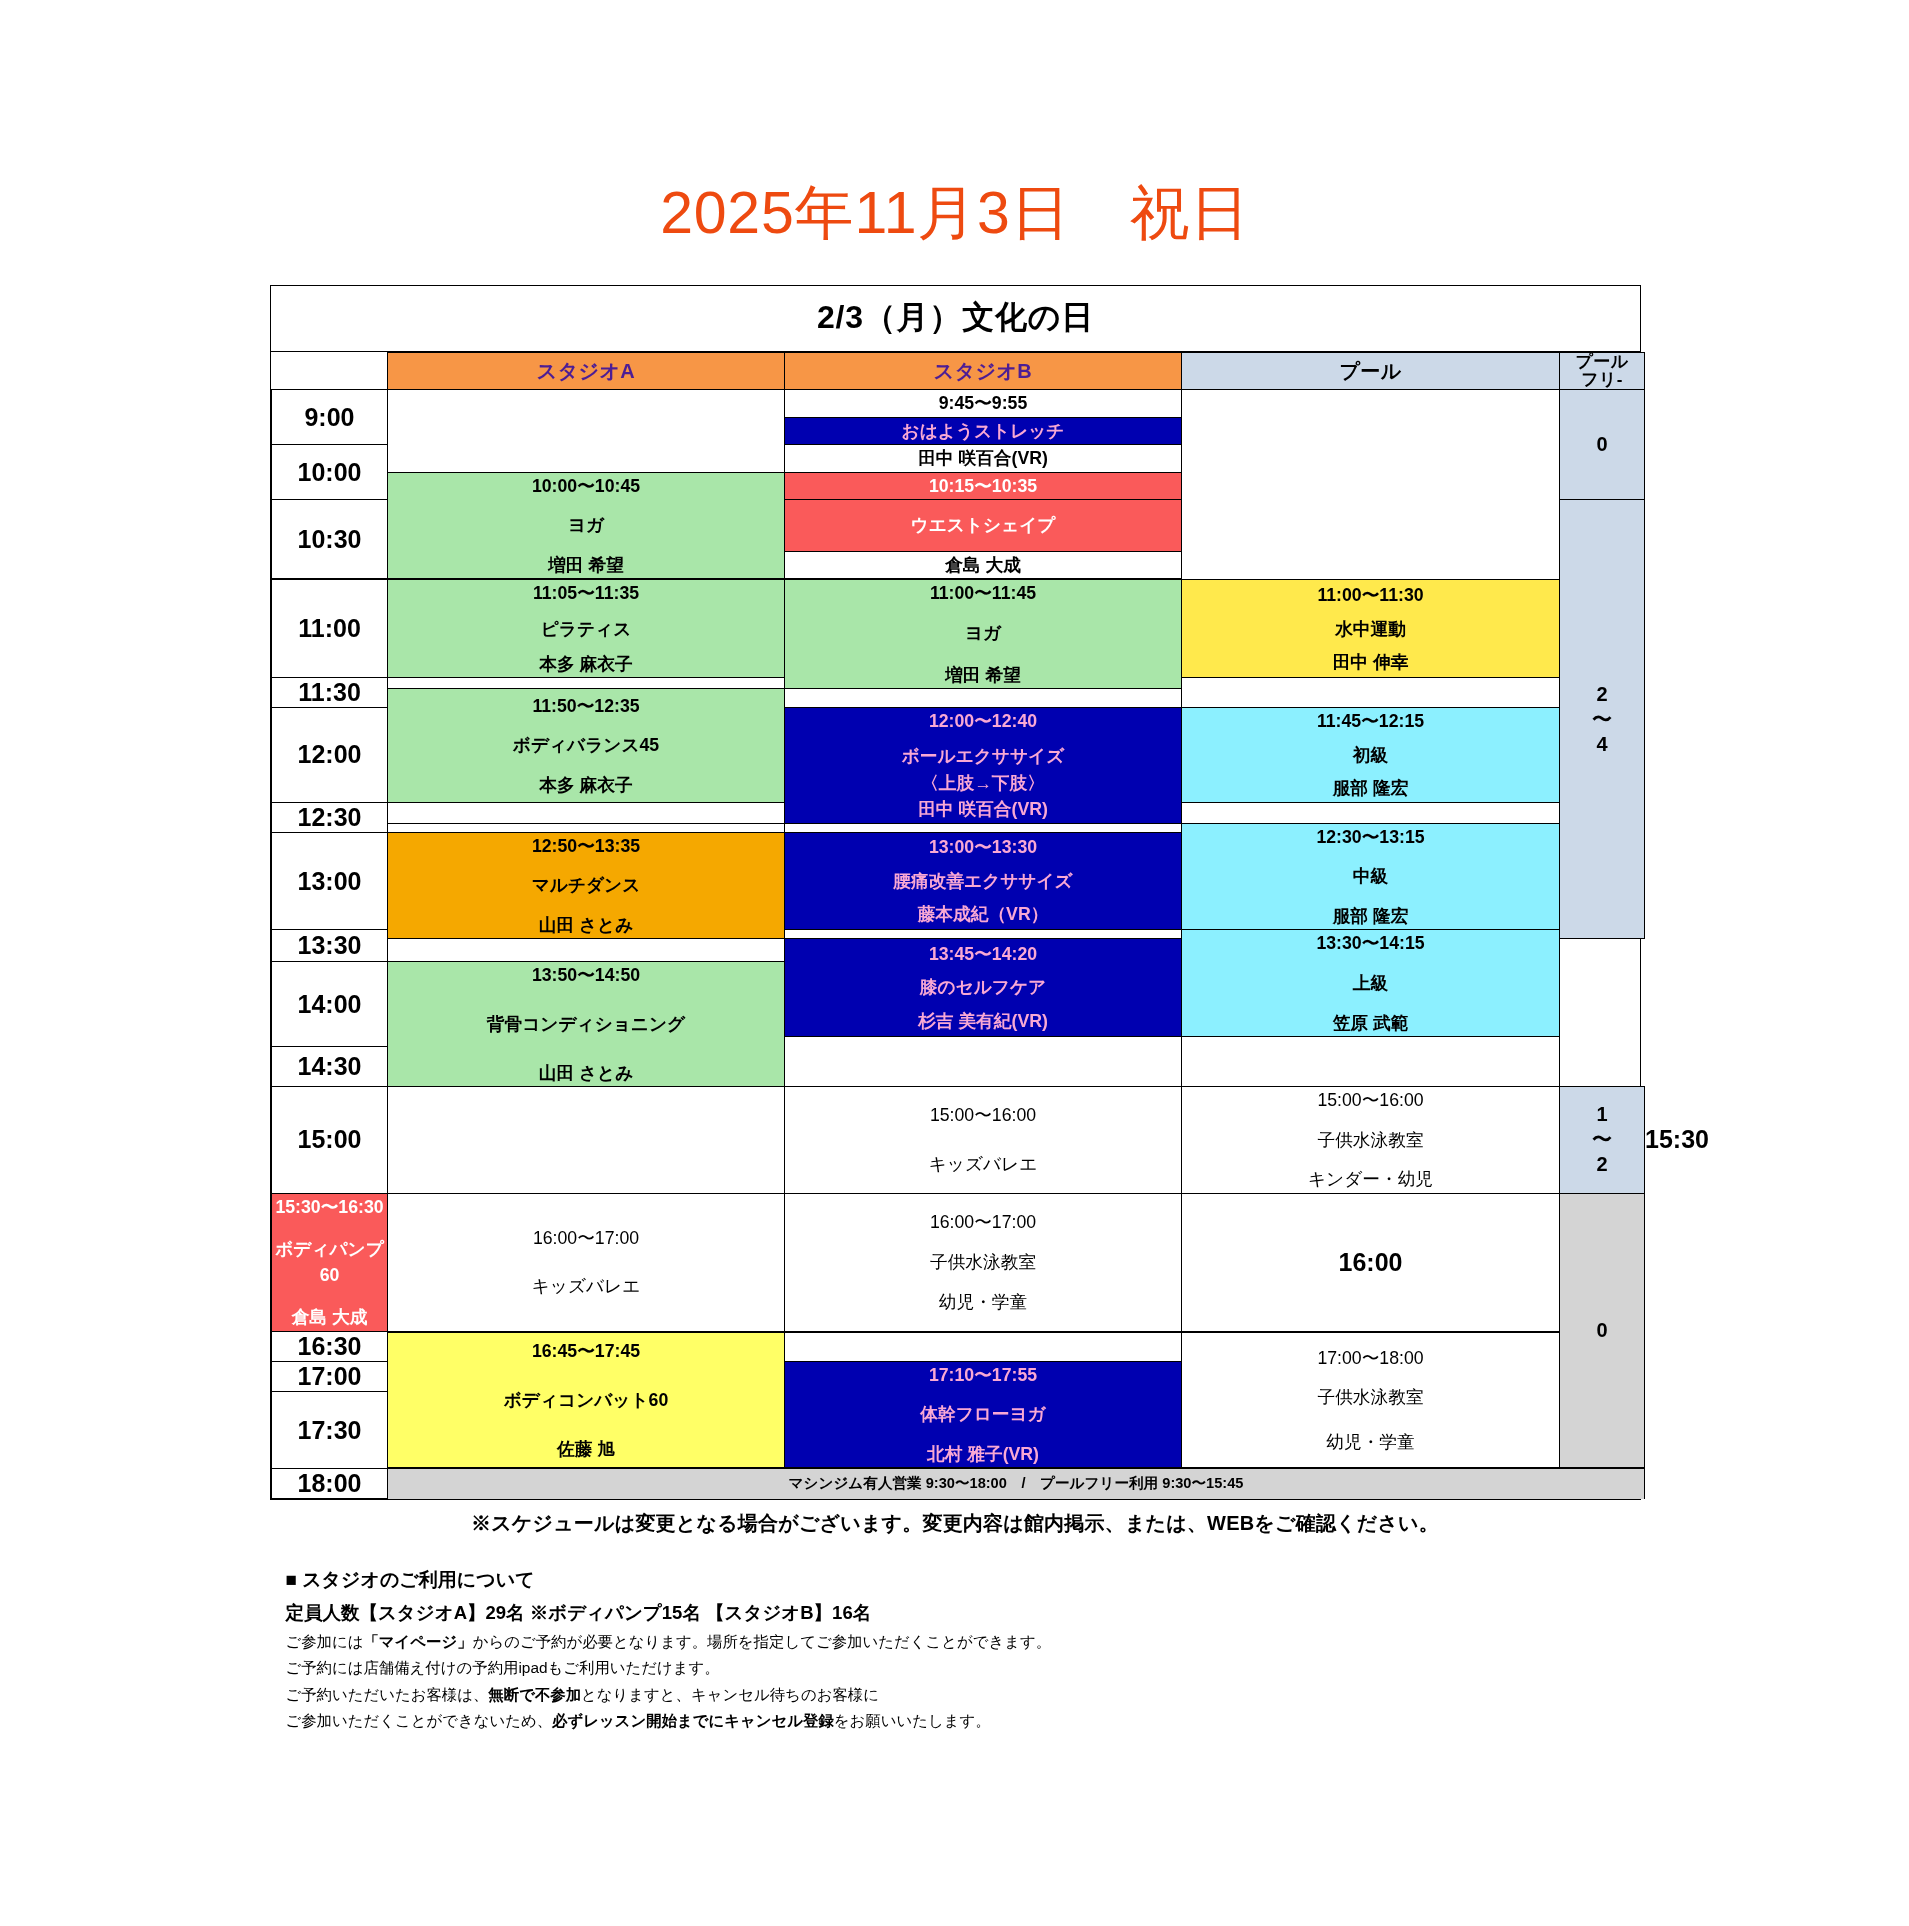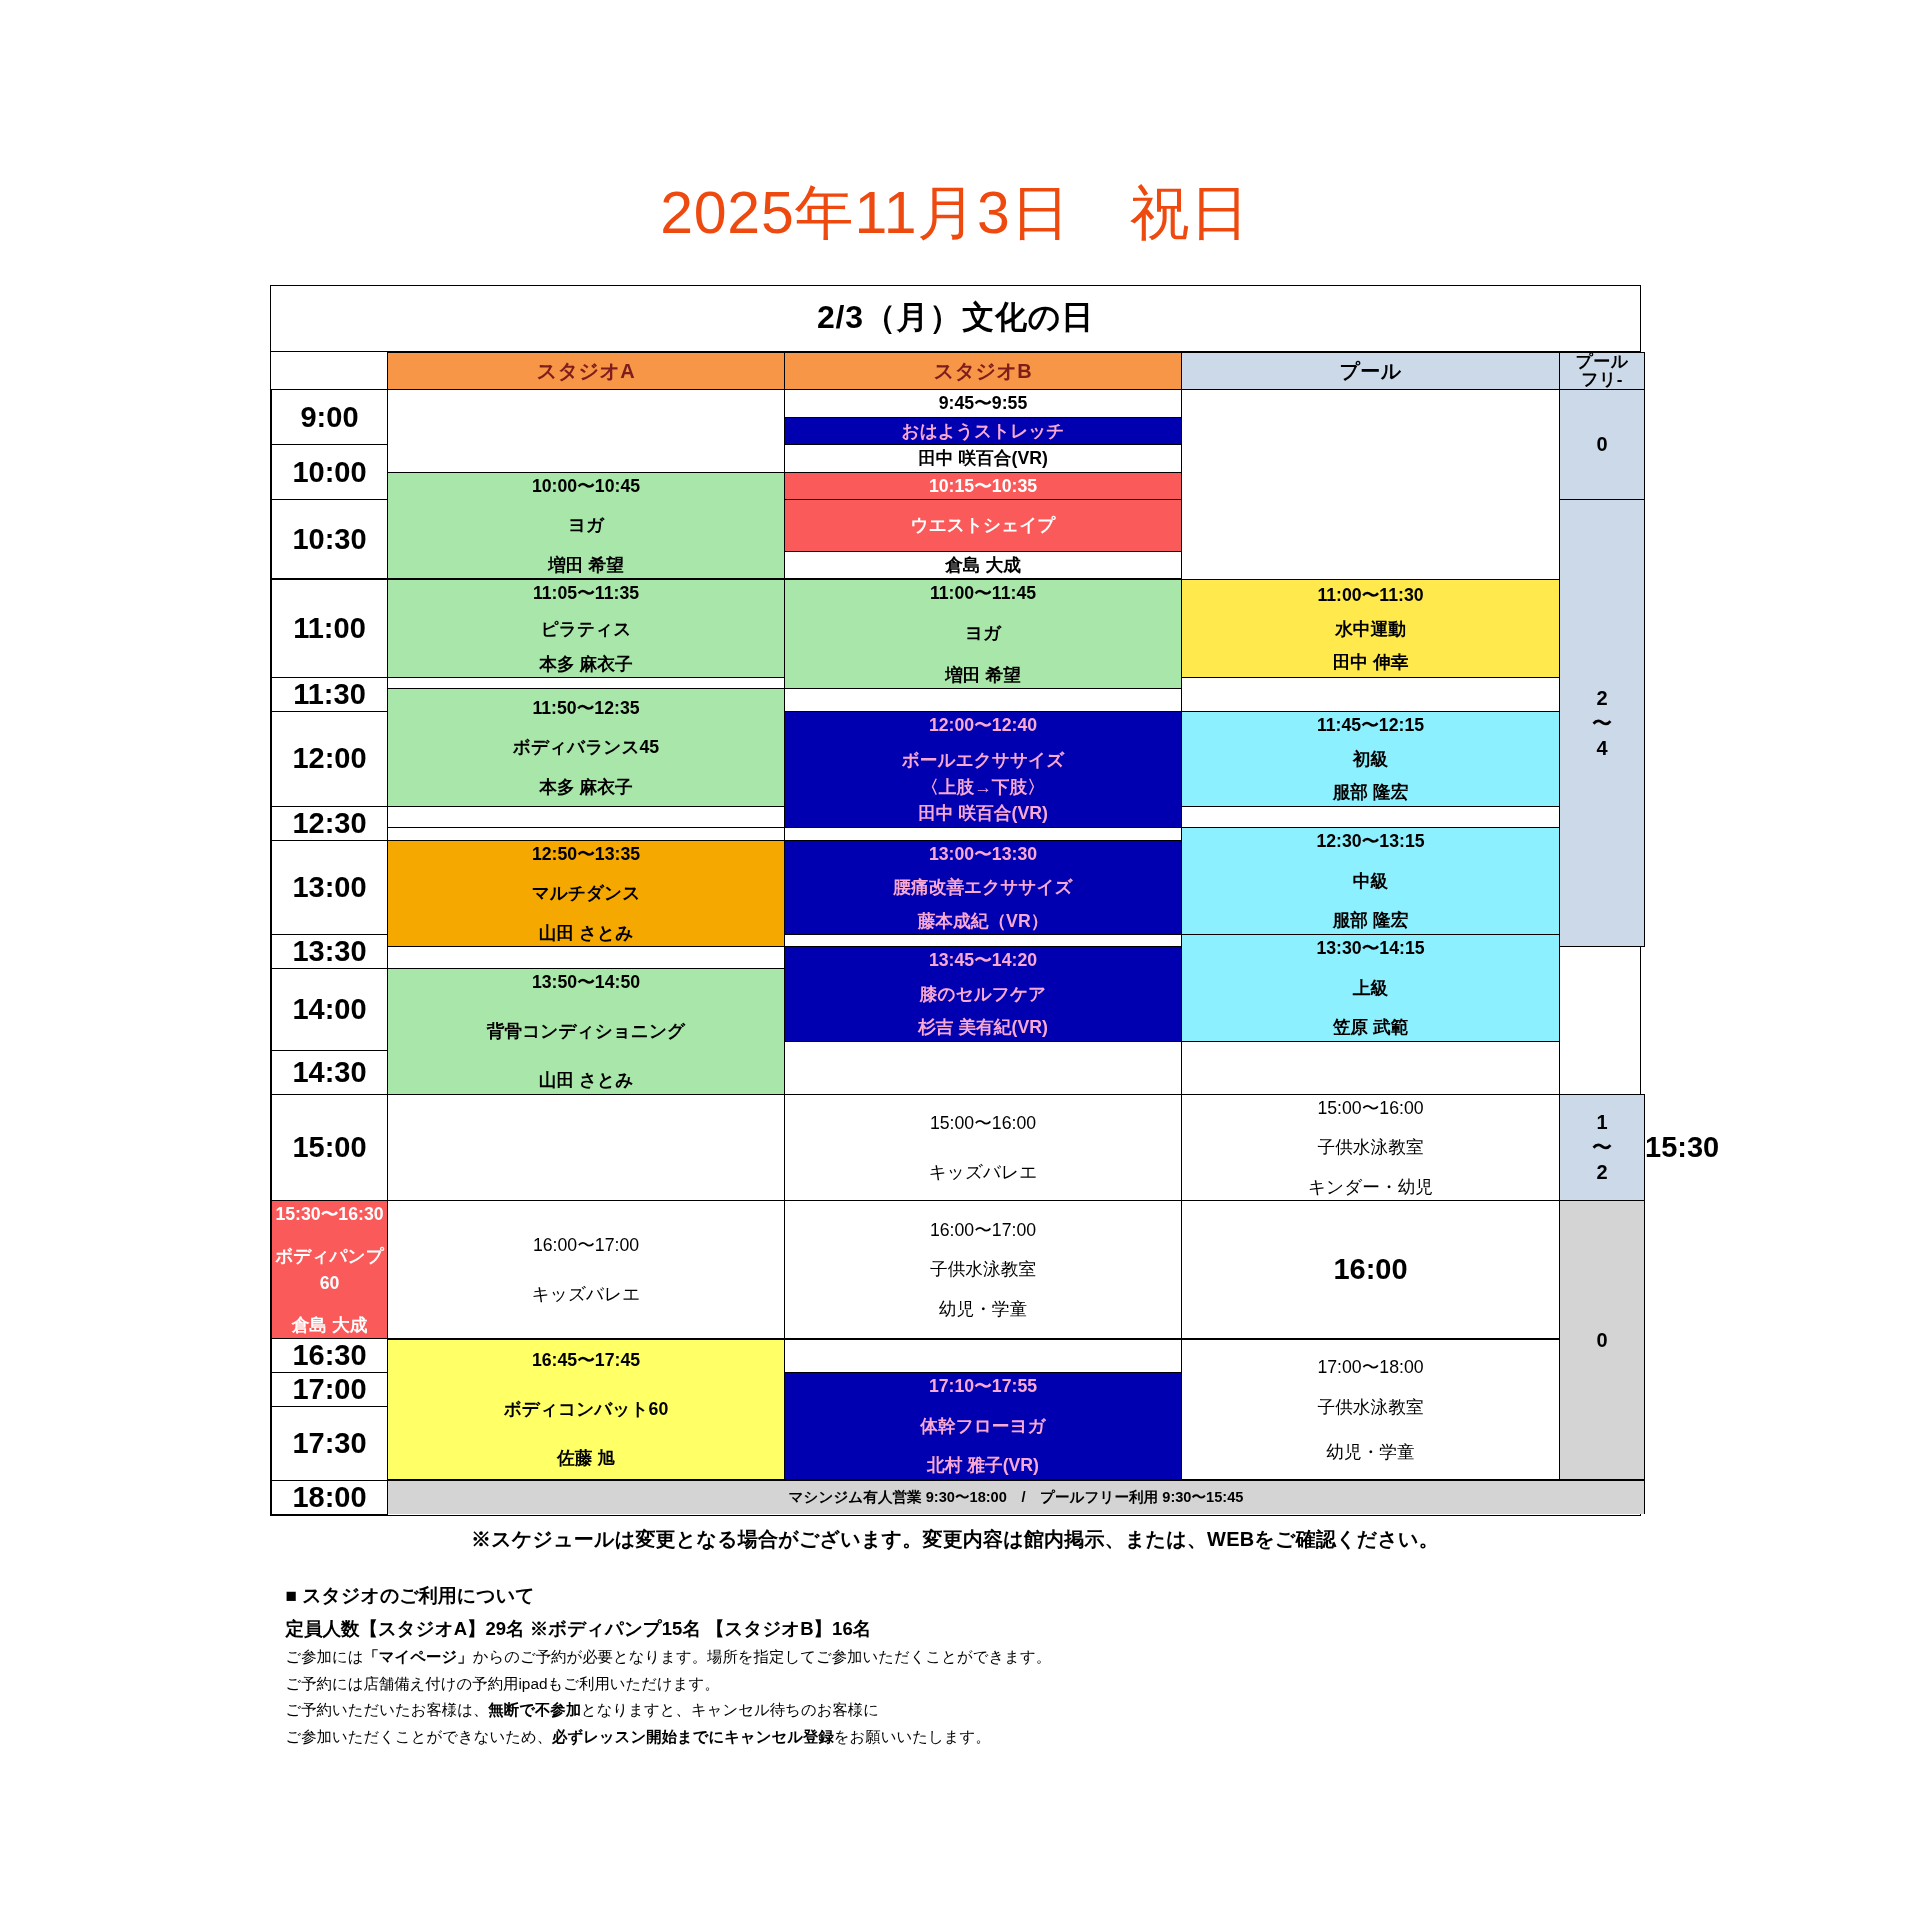--- a/index.html
+++ b/index.html
@@ -74,26 +74,26 @@
   .col-b    { width: 397px; }
   .col-pool { width: 378px; }
   .col-free { width: 85px; }
 
   th.hdr {
     font-size: 20px;
     font-weight: bold;
     height: 35px;
     letter-spacing: 0.4px;
   }
-  th.hdr.orange { background: #f79646; color: #7f1d1d; }
+  th.hdr.orange { background: #f79646; color: #4c1d95; }
   th.hdr.blue   { background: #ccd9e8; color: #000; }
   th.hdr.free   { background: #ccd9e8; font-size: 17px; line-height: 1.05; }
 
   td.timecell {
-    font-size: 29px;
+    font-size: 25px;
     font-weight: bold;
     text-align: right;
     padding-right: 10px;
     border-left: none;
     border-right: 1.2px solid #000;
     vertical-align: top;
   }
   td.timecell.blank { font-size: 0; }
 
   .cell {

